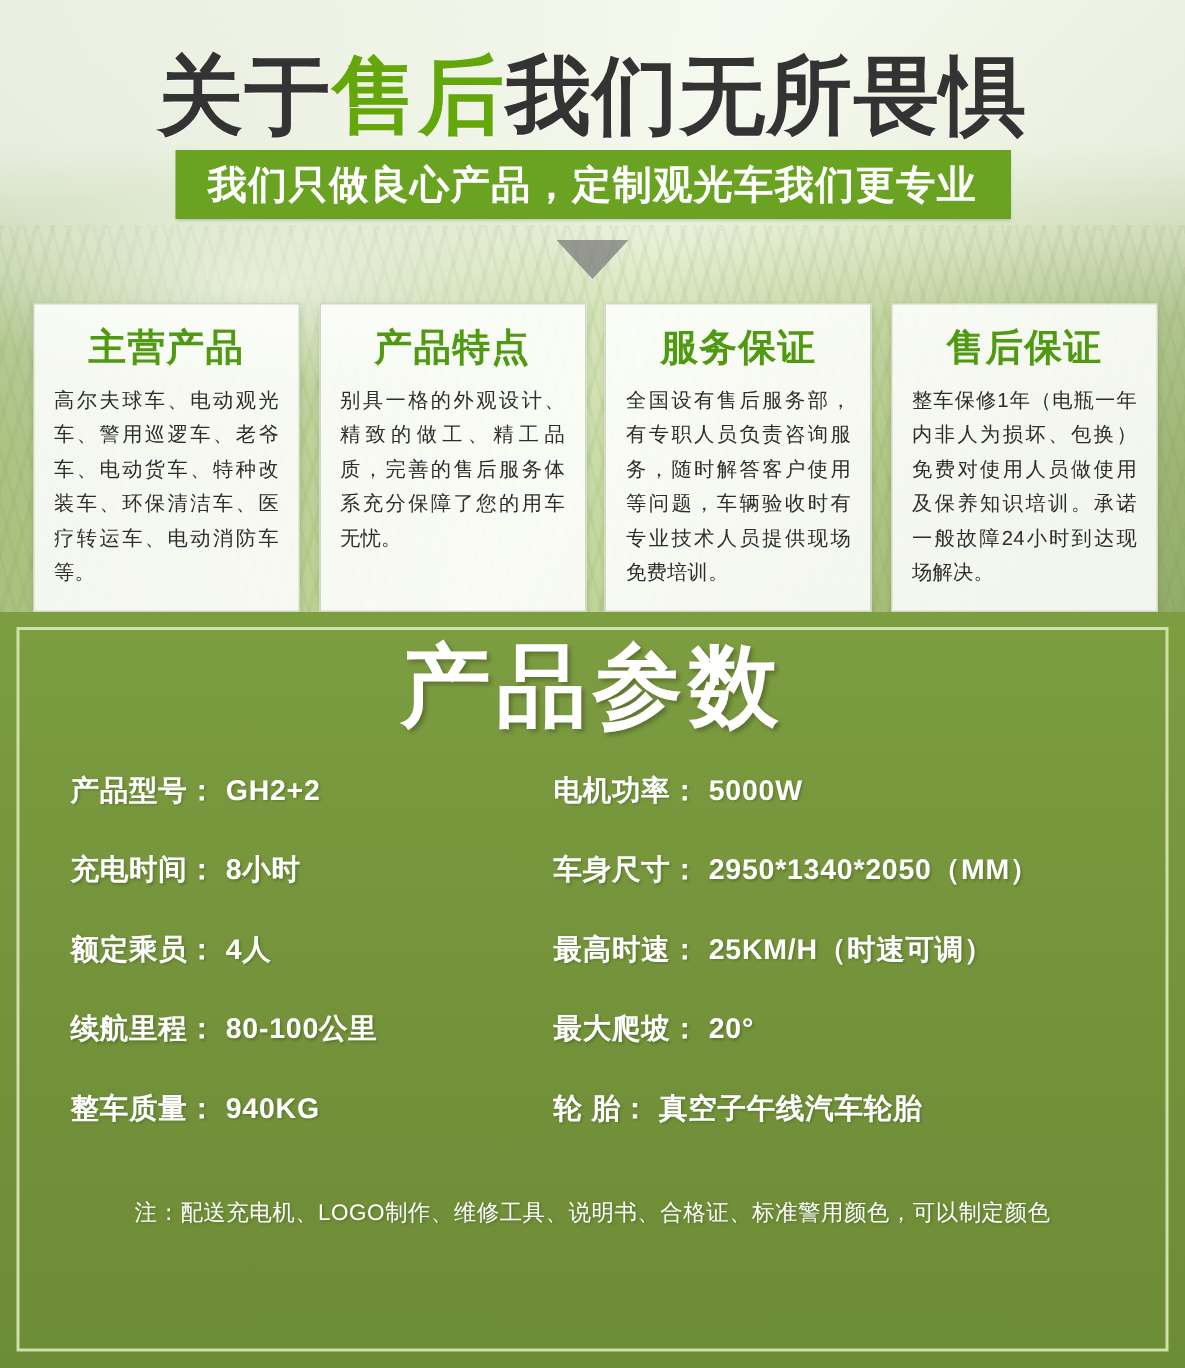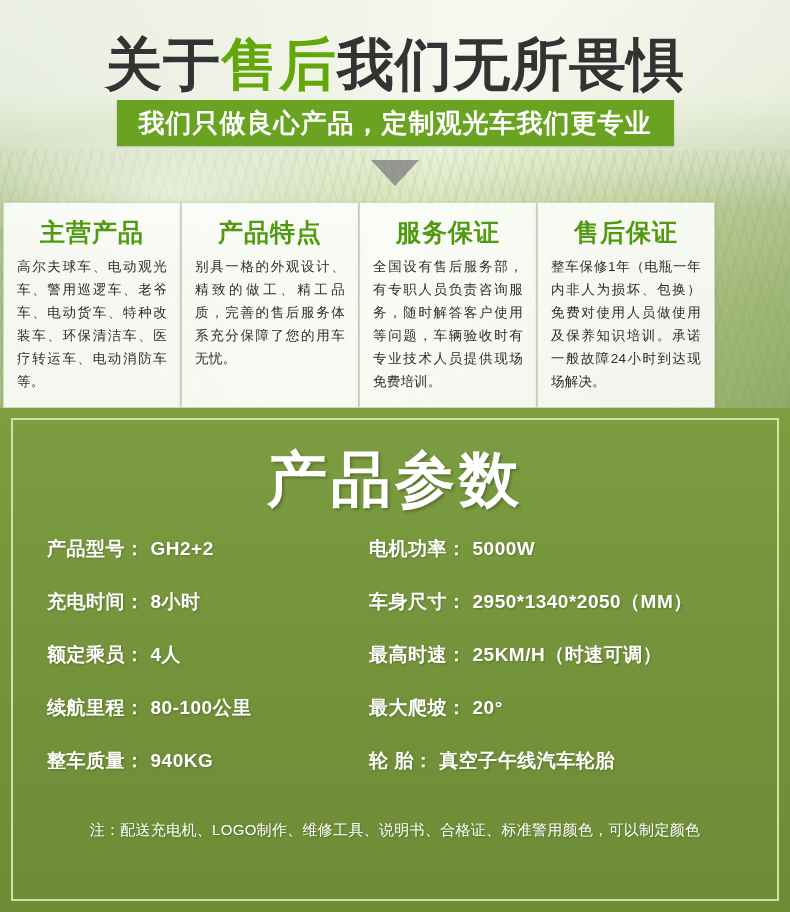--- a/index.html
+++ b/index.html
@@ -99,21 +99,22 @@
     border-left: 24px solid transparent;
     border-right: 24px solid transparent;
     border-top: 26px solid #7b7b7b;
     opacity: .75;
   }
 
   .cards {
     position: relative;
     z-index: 3;
     display: flex;
-    padding: 16px 18px 0 3px;
+    justify-content: space-between;
+    padding: 16px 18px 0 22px;
   }
   .card {
     width: 178px;
     min-height: 182px;
     background: rgba(255,255,255,0.88);
     border: 1px solid #cfd9c2;
     box-shadow: 0 2px 4px rgba(60,70,40,0.18);
     padding: 12px 13px 14px 13px;
   }
   .card-title {
@@ -140,21 +141,20 @@
     height: 504px;
     background: #7b9b3f;
     background: linear-gradient(to bottom, #7d9d41 0%, #73923a 55%, #6d8c36 100%);
     padding: 10px 11px 11px 11px;
   }
   .params-inner {
     width: 100%;
     height: 100%;
     border: 2px solid #cfe0a8;
     position: relative;
-    padding-top: 22px;
   }
   .params-title {
     text-align: center;
     color: #ffffff;
     font-size: 60px;
     font-weight: bold;
     line-height: 76px;
     letter-spacing: 4px;
     text-shadow: 2px 2px 3px rgba(0,0,0,0.25);
   }

